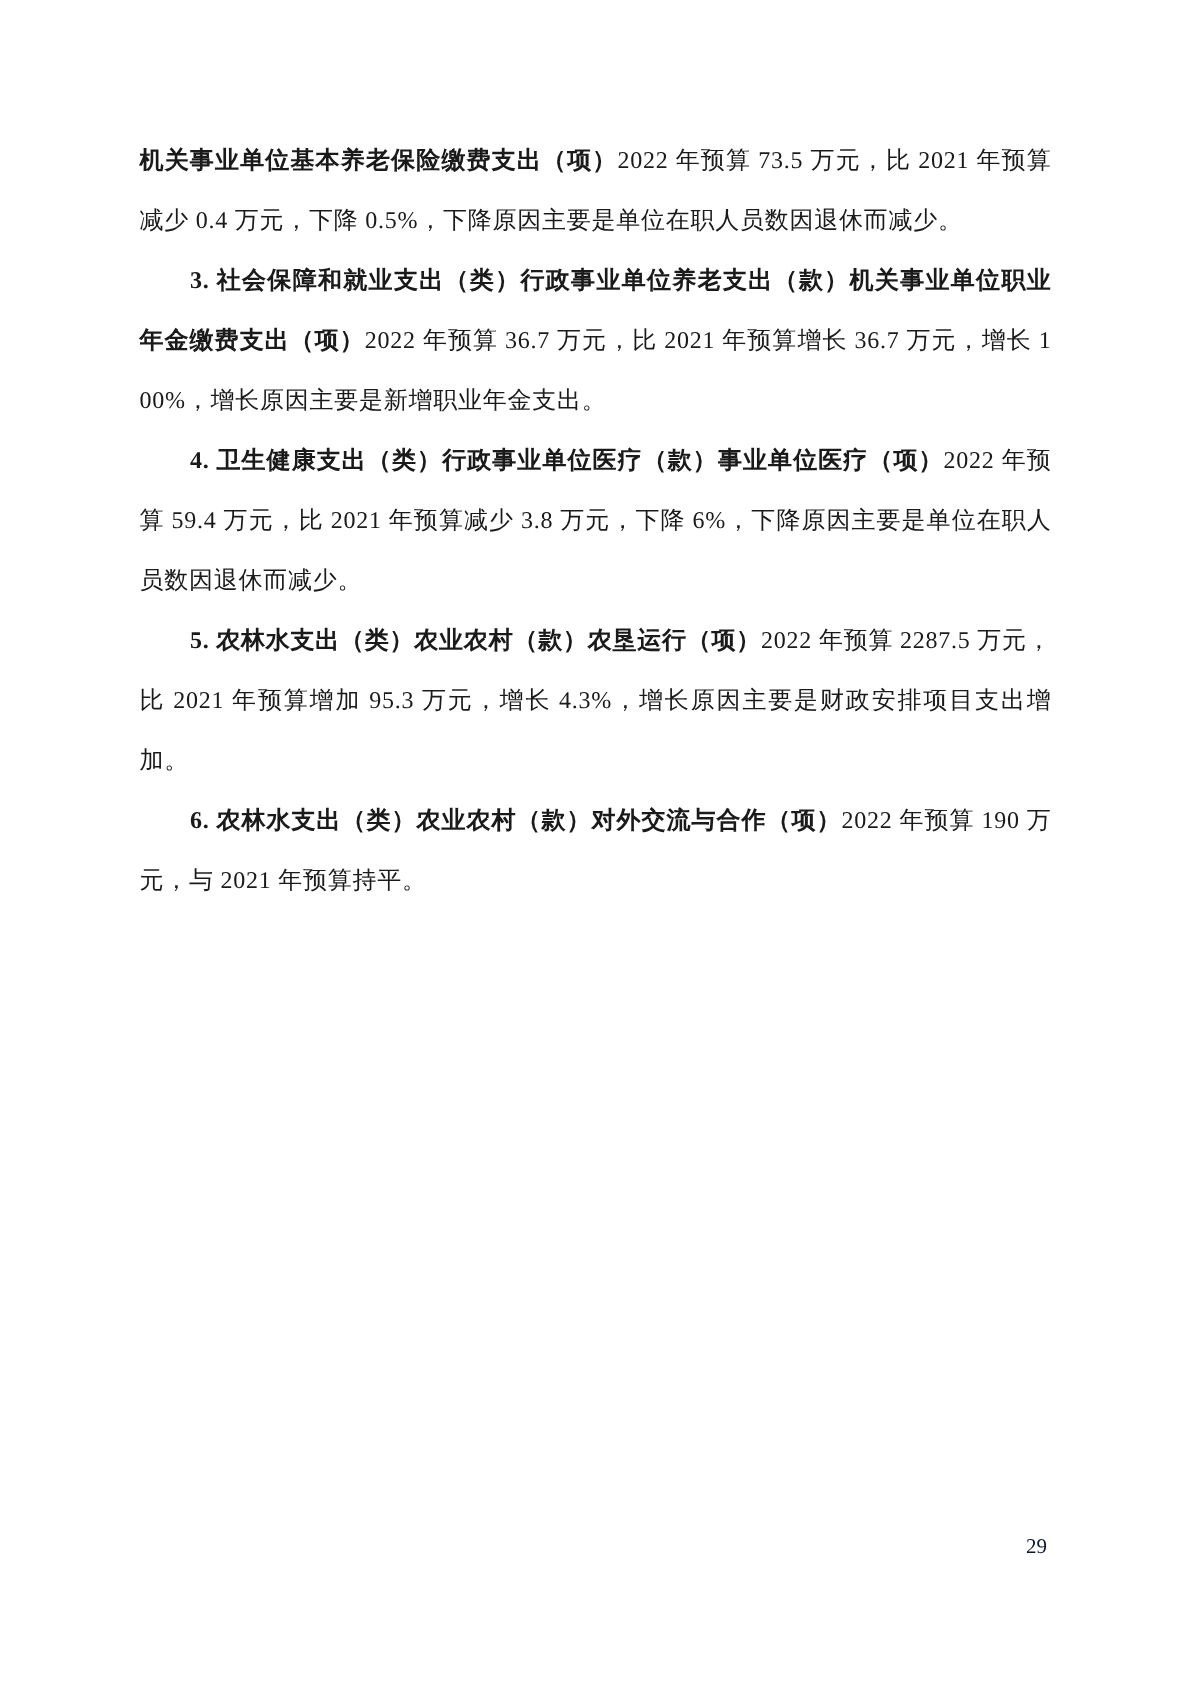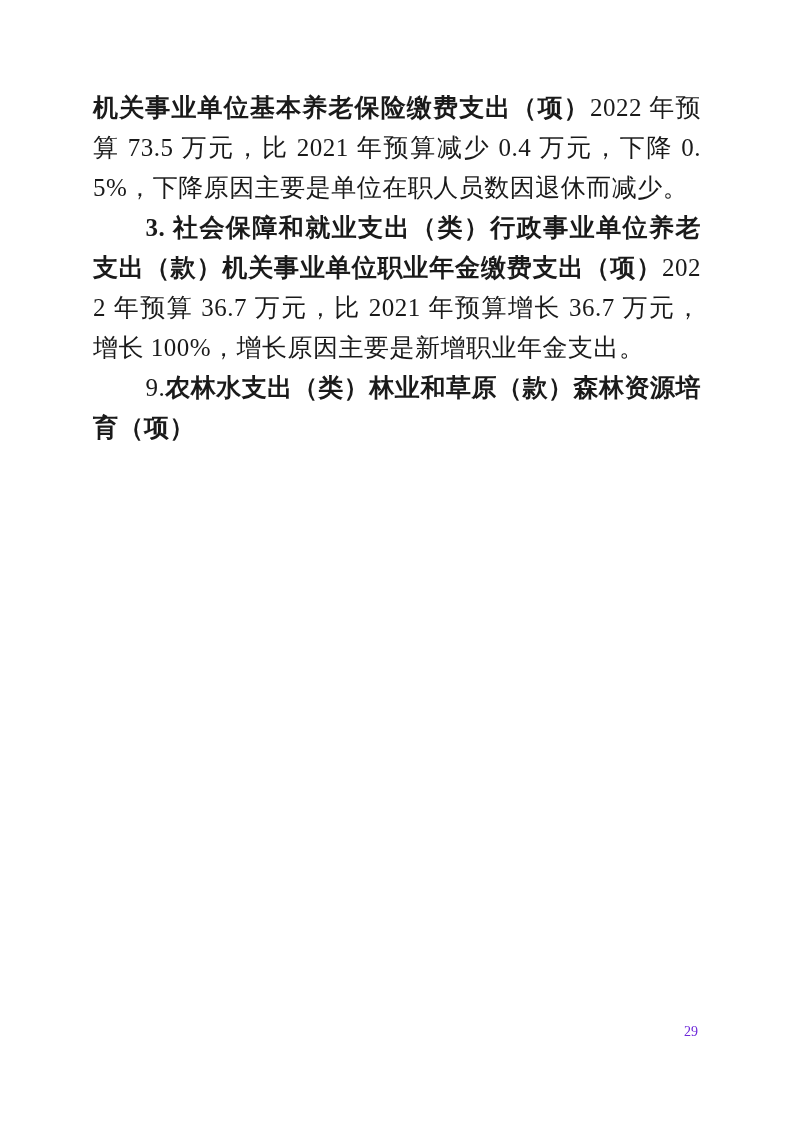--- a/index.html
+++ b/index.html
@@ -14,21 +14,21 @@
     background: #ffffff;
     color: #1a1a1a;
     font-family: "Liberation Serif", "DejaVu Serif", serif;
     overflow: hidden;
   }
   .content {
     position: absolute;
     left: 93px;
     top: 88px;
     width: 608px;
-    font-size: 25px;
+    font-size: 16px;
     line-height: 40px;
     text-align: justify;
     text-justify: inter-ideograph;
     letter-spacing: 0.5px;
   }
   .para {
     margin: 0;
     padding: 0;
     word-break: break-all;
   }
@@ -38,39 +38,41 @@
   .b {
     font-weight: 700;
   }
   .page-number {
     position: absolute;
     left: 676px;
     top: 1022px;
     width: 30px;
     font-size: 14px;
     line-height: 20px;
-    color: #6d28d9;
+    color: #0f172a;
     text-align: center;
   }
 </style>
 </head>
 <body>
 
 <div class="page">
 
   <div class="content">
 
     <p class="para"><span></span><span class="b">机关事业单位基本养老保险缴费支出（项）</span><span>2022 年预算 73.5 万元，比 2021 年预算减少 0.4 万元，下降 0.5%，下降原因主要是单位在职人员数因退休而减少。</span></p>
 
     <p class="para indent"><span></span><span class="b">3. 社会保障和就业支出（类）行政事业单位养老支出（款）机关事业单位职业年金缴费支出（项）</span><span>2022 年预算 36.7 万元，比 2021 年预算增长 36.7 万元，增长 100%，增长原因主要是新增职业年金支出。</span></p>
 
+    <p class="para indent"><span></span><span class="b">4. 卫生健康支出（类）行政事业单位医疗（款）事业单位医疗（项）</span><span>2022 年预算 59.4 万元，比 2021 年预算减少 3.8 万元，下降 6%，下降原因主要是单位在职人员数因退休而减少。</span></p>
+
+    <p class="para indent"><span></span><span class="b">5. 农林水支出（类）农业农村（款）农垦运行（项）</span><span>2022 年预算 2287.5 万元，比 2021 年预算增加 95.3 万元，增长 4.3%，增长原因主要是财政安排项目支出增加。</span></p>
+
+    <p class="para indent"><span></span><span class="b">6. 农林水支出（类）农业农村（款）对外交流与合作（项）</span><span>2022 年预算 190 万元，与 2021 年预算持平。</span></p>
 
 
 
-
-
-    <p class="para indent"><span>9.</span><span class="b">农林水支出（类）林业和草原（款）森林资源培育（项）</span><span></span></p>
 
   </div>
 
   <div class="page-number">29</div>
 
 </div>
 
 </body></html>

